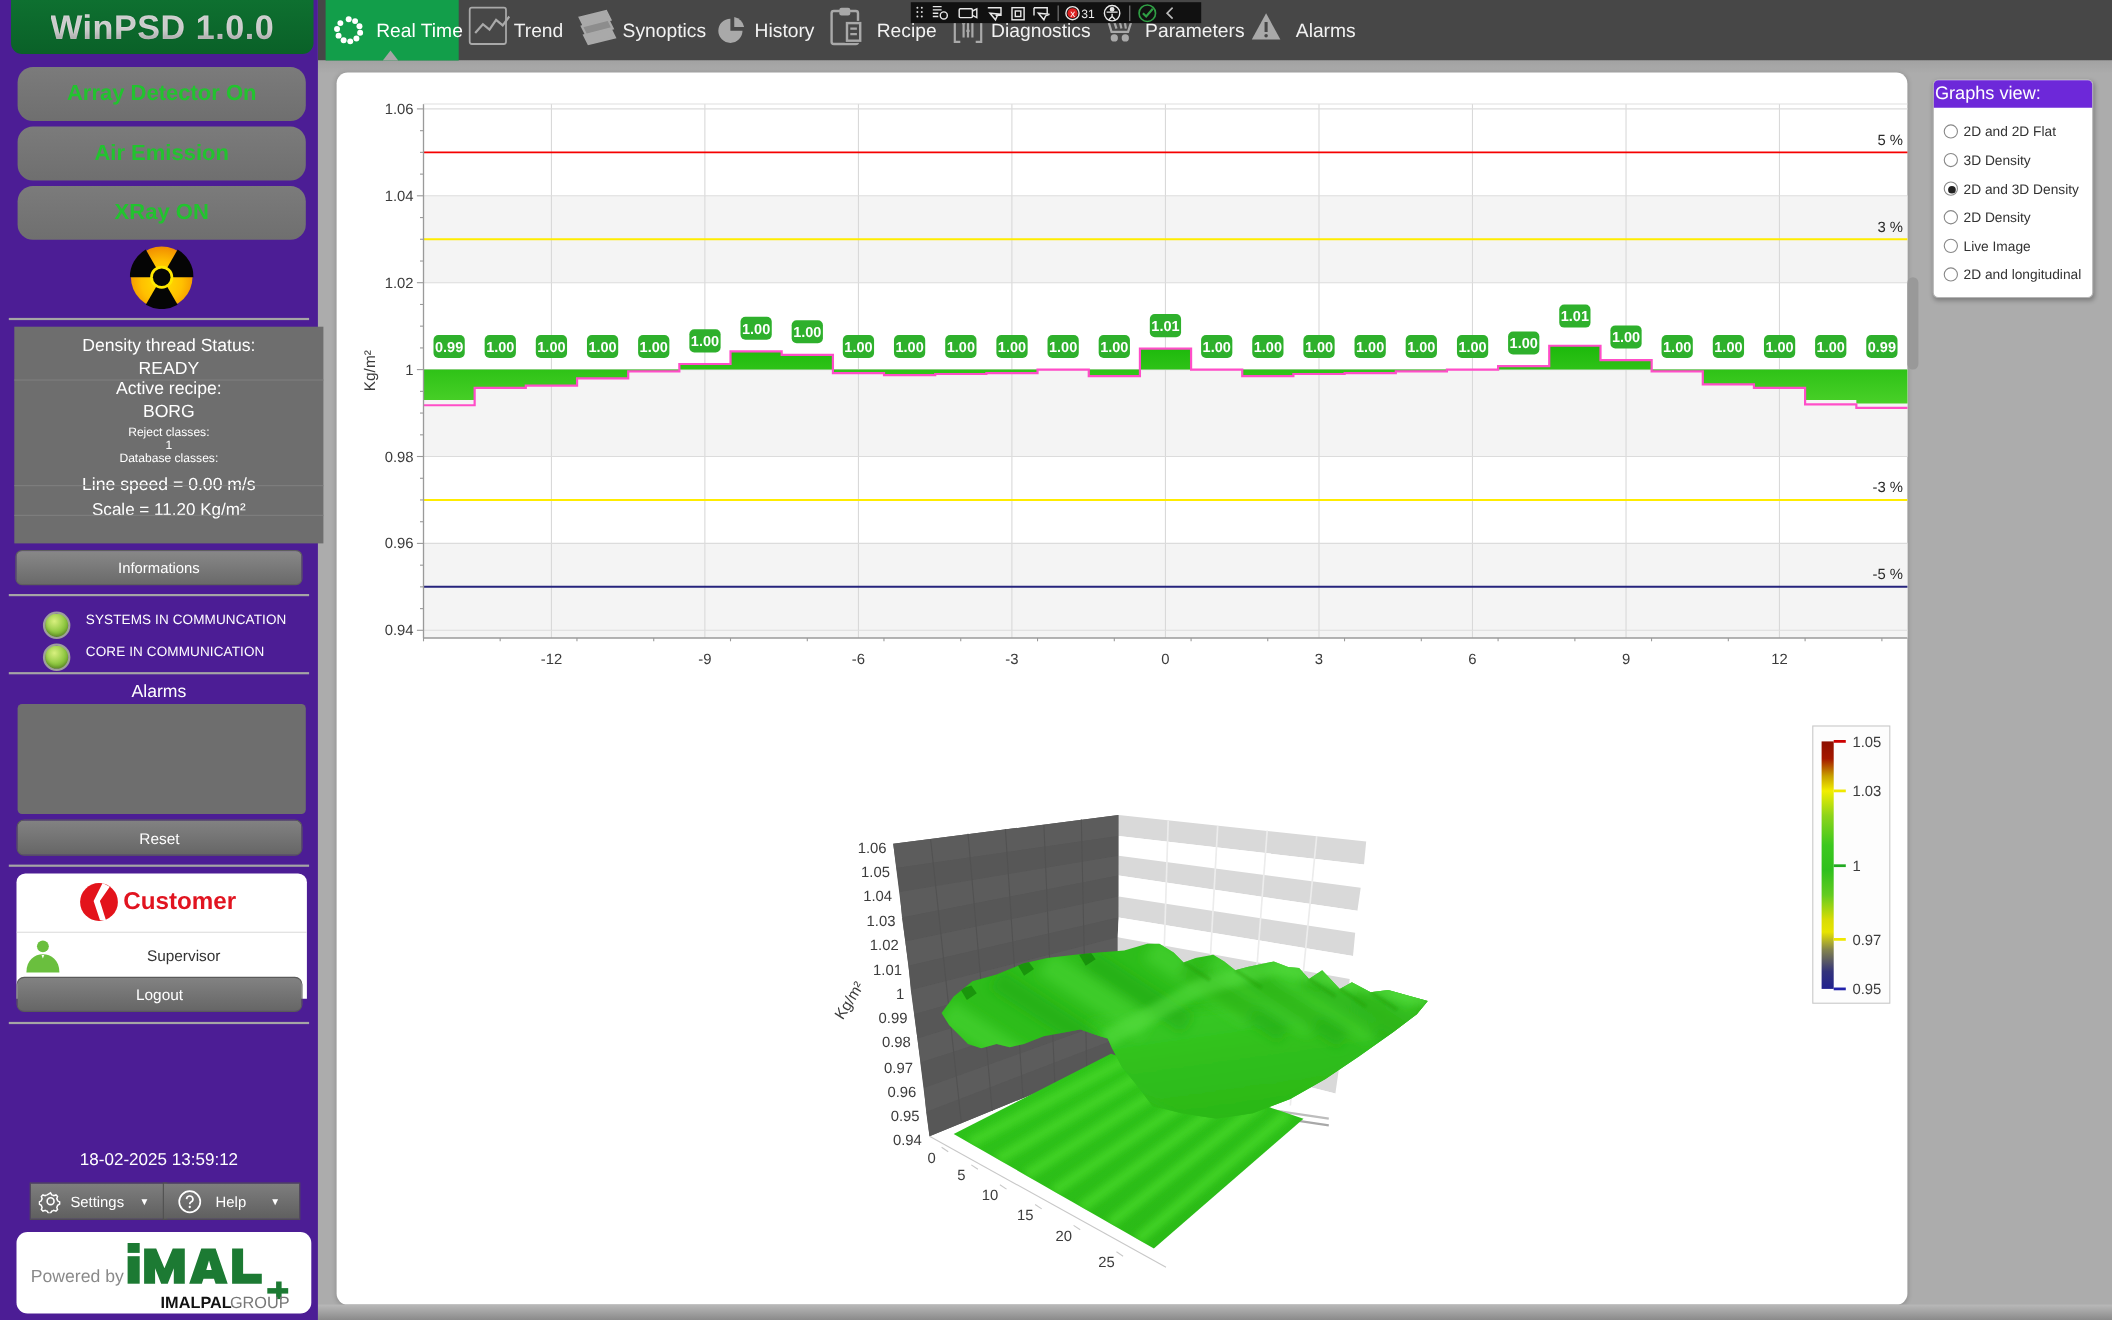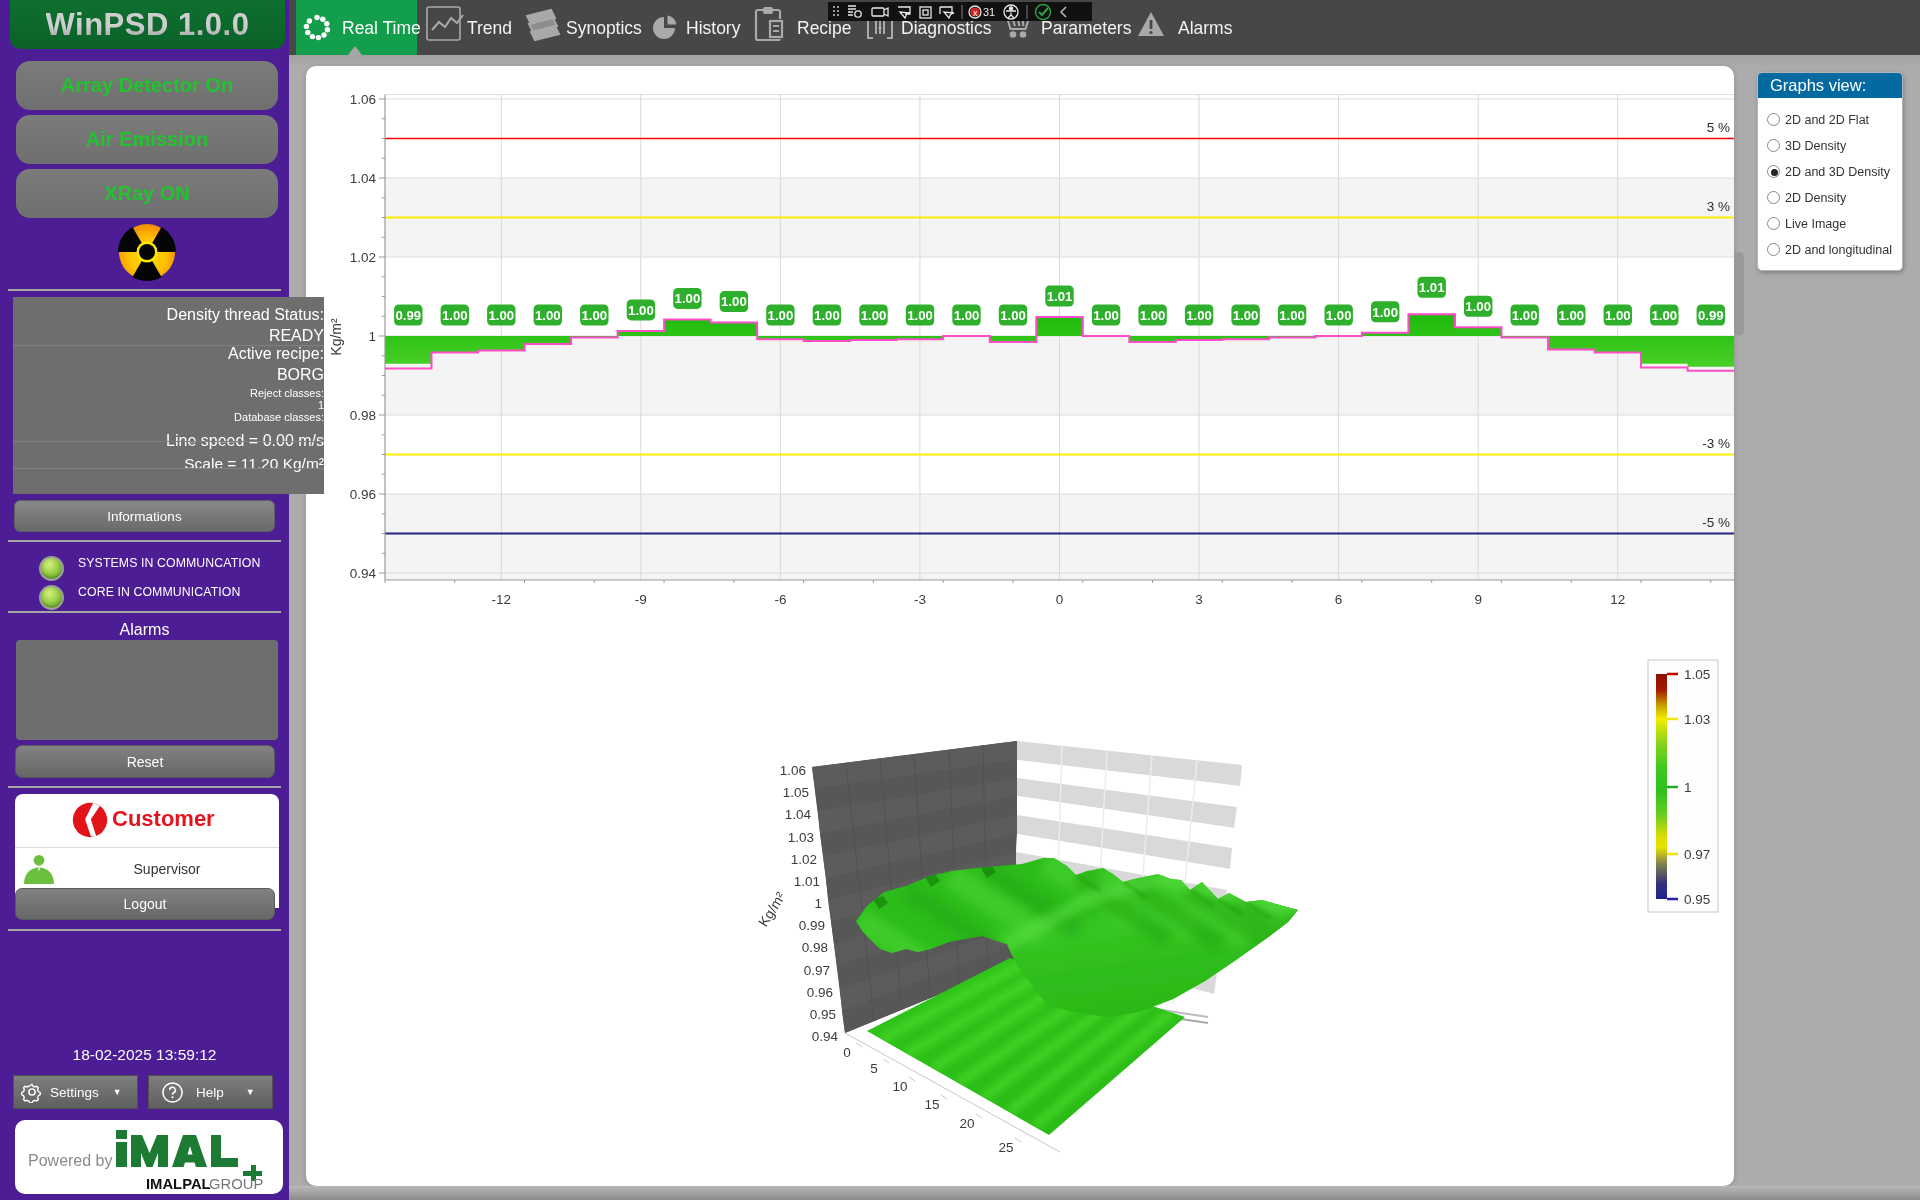--- a/index.html
+++ b/index.html
@@ -10,35 +10,35 @@
 #navstrip{left:0;top:55px;width:1920px;height:12px;background:linear-gradient(#a2a2a2,#acacac)}
 .tab{position:absolute;top:0;height:55px;display:flex;align-items:center;color:#f2f2f2;font-size:16px}
 #tabRT{left:296px;width:121px;background:#129e4a;color:#fff}
 .notch{position:absolute;left:52px;top:46px;width:0;height:0;border-left:7px solid transparent;border-right:7px solid transparent;border-bottom:9px solid #a6a6a6}
 
 #side{left:0;top:0;width:289px;height:1200px;background:#4c1d95}
 #hdr{left:10px;top:0;width:275px;height:49px;background:linear-gradient(#0e7030,#0a6128);border-radius:0 0 10px 10px;display:flex;align-items:center;justify-content:center}
 #hdr span{font-size:31px;font-weight:bold;color:#fff;background:linear-gradient(#ffffff 55%,#b9b9b9);-webkit-background-clip:text;background-clip:text;-webkit-text-fill-color:transparent;text-shadow:0 0 1px rgba(0,0,0,.2);letter-spacing:.5px}
 .sbtn{position:absolute;left:16px;width:262px;height:49px;background:linear-gradient(#7b7b7b,#6f6f6f);border-radius:14px;display:flex;align-items:center;justify-content:center;font-size:20px;font-weight:bold;color:#22c32f}
 .sep{position:absolute;left:8px;width:273px;height:2px;background:#a5a5a5}
-.panel{position:absolute;left:13px;width:311px;background:#6e6e6e;color:#fff;text-align:right}
+.panel{position:absolute;left:13px;width:281px;background:#6e6e6e;color:#fff;text-align:center}
 .pline{position:absolute;left:0;width:100%;height:1px;background:#7f7f7f}
 #infbtn{left:14px;top:500px;width:261px;height:32px;background:linear-gradient(#888,#6a6a6a);border:1px solid #5e5e5e;border-radius:6px;color:#fff;font-size:13.5px;display:flex;align-items:center;justify-content:center}
 .led{position:absolute;left:39px;width:25px;height:25px;border-radius:50%;background:radial-gradient(circle at 40% 32%,#d8f07e,#8cc63f 55%,#6aa32c);border:2px solid #9e9e9e;box-shadow:inset 0 -2px 3px rgba(0,0,0,.25)}
 .ledtxt{position:absolute;left:78px;color:#fff;font-size:12.3px;letter-spacing:0.1px}
 #alarmbox{left:16px;top:640px;width:262px;height:100px;background:#6e6e6e;border-radius:4px}
 .gbtn{position:absolute;left:15px;width:260px;background:linear-gradient(#828282,#666);border:1px solid #5a5a5a;border-radius:7px;color:#fff;display:flex;align-items:center;justify-content:center}
 #custcard{left:15px;top:794px;width:264px;height:114px;background:#fff;border-radius:8px 8px 0 0;overflow:hidden}
 #imalcard{left:15px;top:1120px;width:268px;height:74px;background:#fff;border-radius:10px}
 .ddl{position:absolute;top:1075px;height:34px;background:linear-gradient(#7e7e7e,#5f5f5f);border:1px solid #505050;color:#fff;font-size:13.5px;display:flex;align-items:center}
 
 #main{left:306px;top:66px;width:1428px;height:1120px;background:#fff;border-radius:10px;box-shadow:0 1px 5px rgba(0,0,0,.18)}
 #botstrip{left:289px;top:1186px;width:1631px;height:14px;background:linear-gradient(#b9b9b9,#8a8a8a)}
 #gv{left:1757px;top:72px;width:146px;height:199px;background:#fff;border:1px solid #b5b5b5;border-radius:5px;box-shadow:1px 2px 4px rgba(0,0,0,.25)}
-#gvh{position:absolute;left:0;top:0;width:100%;height:25px;background:#0369a1;border-radius:4px 4px 0 0;color:#fff;font-size:16.5px;line-height:25px;padding-left:12px}
+#gvh{position:absolute;left:0;top:0;width:100%;height:25px;background:#6d28d9;border-radius:4px 4px 0 0;color:#fff;font-size:16.5px;line-height:25px;padding-left:1px}
 .radio{position:absolute;left:9px;width:13px;height:13px;border:1px solid #888;border-radius:50%;background:#fff}
 .rlbl{position:absolute;left:27px;font-size:12.5px;color:#333}
 #thumb{left:1734px;top:252px;width:10px;height:84px;background:#999;border-radius:5px}
 </style></head>
 <body>
 <div id="nav" class="abs"></div>
 <div id="navstrip" class="abs"></div>
 <div id="tabRT" class="tab abs">
     <div class="notch"></div>
   </div>
@@ -535,21 +535,21 @@
 <svg class="abs" style="left:6px;top:57px" width="36" height="36" viewBox="0 0 24 24" fill="#6abf3e">
 <circle cx="12" cy="6.2" r="3.6"></circle>
         <path d="M2 22 C2 14.5 7 11 12 11 C17 11 22 14.5 22 22 Z"></path>
 <path d="M11.2 11.5 l1.6 0 l-0.8 2 Z" fill="#fff"></path>
 </svg>
 <div class="abs" style="left:40px;top:67px;width:224px;text-align:center;font-size:14px;color:#333">Supervisor</div>
 </div>
 <div class="gbtn" style="top:888px;height:32px;font-size:14px">Logout</div>
 <div class="sep" style="top:929px"></div>
 <div class="abs" style="left:0;top:1046px;width:289px;text-align:center;color:#fff;font-size:15.5px">18-02-2025 13:59:12</div>
-<div class="ddl" style="left:13px;width:125px">
+<div class="ddl" style="left:27px;width:125px">
 <svg style="margin-left:7px" width="22" height="22" viewBox="0 0 24 24" fill="none" stroke="#fff" stroke-width="1.6">
 <circle cx="12" cy="12" r="3.4"></circle>
 <path d="M12 3 l1.2 2.2 a7 7 0 0 1 2.2 0.9 l2.4 -0.8 l1.7 1.7 l-0.8 2.4 a7 7 0 0 1 0.9 2.2 l2.2 1.2 l0 2.4 l-2.2 1.2 a7 7 0 0 1 -0.9 2.2 l0.8 2.4 l-1.7 1.7 l-2.4 -0.8 a7 7 0 0 1 -2.2 0.9 l-1.2 2.2 l-2.4 0 l-1.2 -2.2 a7 7 0 0 1 -2.2 -0.9 l-2.4 0.8 l-1.7 -1.7 l0.8 -2.4 a7 7 0 0 1 -0.9 -2.2 l-2.2 -1.2 l0 -2.4 l2.2 -1.2 a7 7 0 0 1 0.9 -2.2 l-0.8 -2.4 l1.7 -1.7 l2.4 0.8 a7 7 0 0 1 2.2 -0.9 Z" transform="scale(0.92) translate(1,1)"></path>
 </svg>
 <span style="margin-left:7px">Settings</span>
 <span style="margin-left:14px;font-size:9px">▼</span>
     </div>
 <div class="ddl" style="left:148px;width:125px">
 <svg style="margin-left:12px" width="23" height="23" viewBox="0 0 24 24" fill="none" stroke="#fff" stroke-width="1.6">
 <circle cx="12" cy="12" r="10"></circle>

